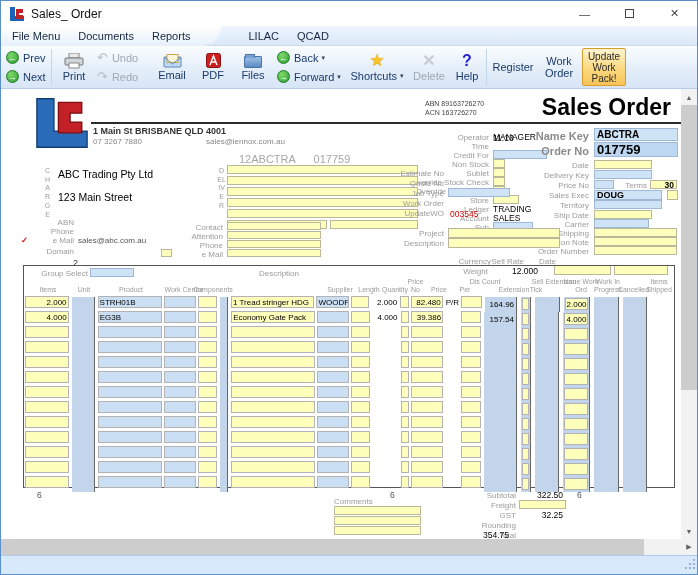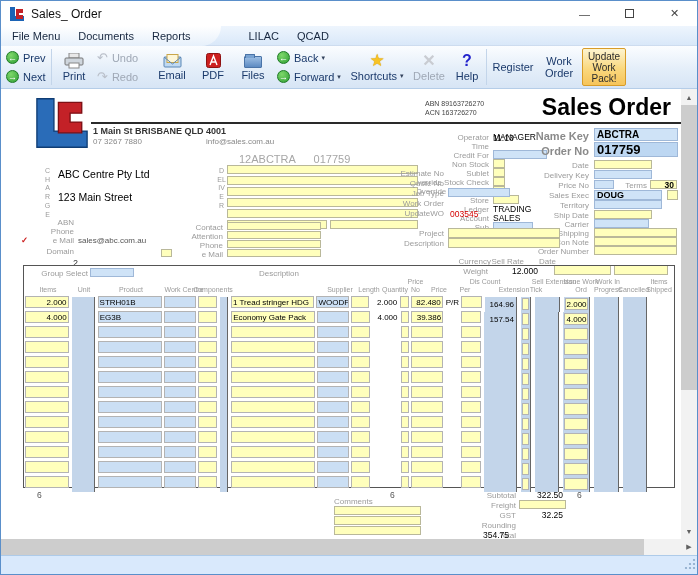--- a/index.html
+++ b/index.html
@@ -222,21 +222,21 @@
 
       <span style="position:absolute;left:34px;top:8px">
         <svg width="54" height="52" viewBox="0 0 60 58">
           <path d="M2 2 h19 v36 h37 v18 H2 Z" fill="#2a6cb8" stroke="#0f3d74" stroke-width="1.5"></path>
           <path d="M26 6 h26 v12 h-13 v10 h13 v12 H26 Z" fill="#c32127" stroke="#7d0f14" stroke-width="1.5"></path>
         </svg>
       </span>
       <div class="rule" style="left:90px;top:33px;width:598px;height:2px"></div>
       <div class="val" style="left:92px;top:37px;font-size:9px;font-weight:bold;color:#333">1 Main St BRISBANE QLD 4001</div>
       <div class="val" style="left:92px;top:48px;font-size:8px;color:#888">07 3267 7880</div>
-      <div class="val" style="left:205px;top:48px;font-size:8px;color:#888">info@sales.com.au</div>
+      <div class="val" style="left:205px;top:48px;font-size:8px;color:#888">sales@lennox.com.au</div>
       <div class="val" style="left:424px;top:11px;font-size:7px;color:#444">ABN 89163726270</div>
       <div class="val" style="left:424px;top:20px;font-size:7px;color:#444">ACN 163726270</div>
       <div class="val" style="left:490px;top:5px;width:180px;text-align:right;font-size:23px;font-weight:bold">Sales Order</div>
       <div class="val" style="left:238px;top:64px;font-size:11px;color:#a6a6a6;white-space:pre">12ABCTRA      017759</div>
 
       <div class="lbl" style="left:400px;top:44px;width:88px">Operator</div>
       <div class="val" style="left:492px;top:43px">MANAGER</div>
       <div class="lbl" style="left:400px;top:53px;width:88px">Time</div>
       <div class="val" style="left:492px;top:44px">11:13</div>
       <div class="lbl" style="left:400px;top:62px;width:88px">Credit For</div>
@@ -287,21 +287,21 @@
       <div class="box" style="left:593px;top:157px;width:83px;height:9px"></div>
       <div class="lbl" style="left:420px;top:168px;width:70px">Currency</div>
       <div class="lbl" style="left:473px;top:168px;width:50px">Sell Rate</div>
       <div class="lbl" style="left:520px;top:168px;width:35px">Date</div>
       <div class="box" style="left:553px;top:176px;width:57px;height:10px"></div>
       <div class="box" style="left:613px;top:176px;width:54px;height:10px"></div>
       <div class="lbl" style="left:410px;top:178px;width:77px">Weight</div>
       <div class="val" style="left:500px;top:177px;width:37px;text-align:right">12.000</div>
 
       <div class="vword" style="left:42px;top:78px">CHARGE</div>
-      <div class="val" style="left:57px;top:79px;font-size:10.5px">ABC Centre Pty Ltd</div>
+      <div class="val" style="left:57px;top:79px;font-size:10.5px">ABC Trading Pty Ltd</div>
       <div class="val" style="left:57px;top:102px;font-size:10.5px">123 Main Street</div>
       <div class="lbl" style="left:23px;top:129px;width:50px">ABN</div>
       <div class="lbl" style="left:23px;top:138px;width:50px">Phone</div>
       <div class="val" style="left:20px;top:146px;color:#cc2020;font-weight:bold">✓</div>
       <div class="lbl" style="left:33px;top:147px;width:40px">e Mail</div>
       <div class="val" style="left:77px;top:147px;font-size:8px;color:#555">sales@abc.com.au</div>
       <div class="lbl" style="left:23px;top:158px;width:50px">Domain</div>
       <div class="val" style="left:72px;top:169px;font-size:9px;color:#333">2</div>
 
       <div class="vword" style="left:216px;top:78px">DELIVER</div>

